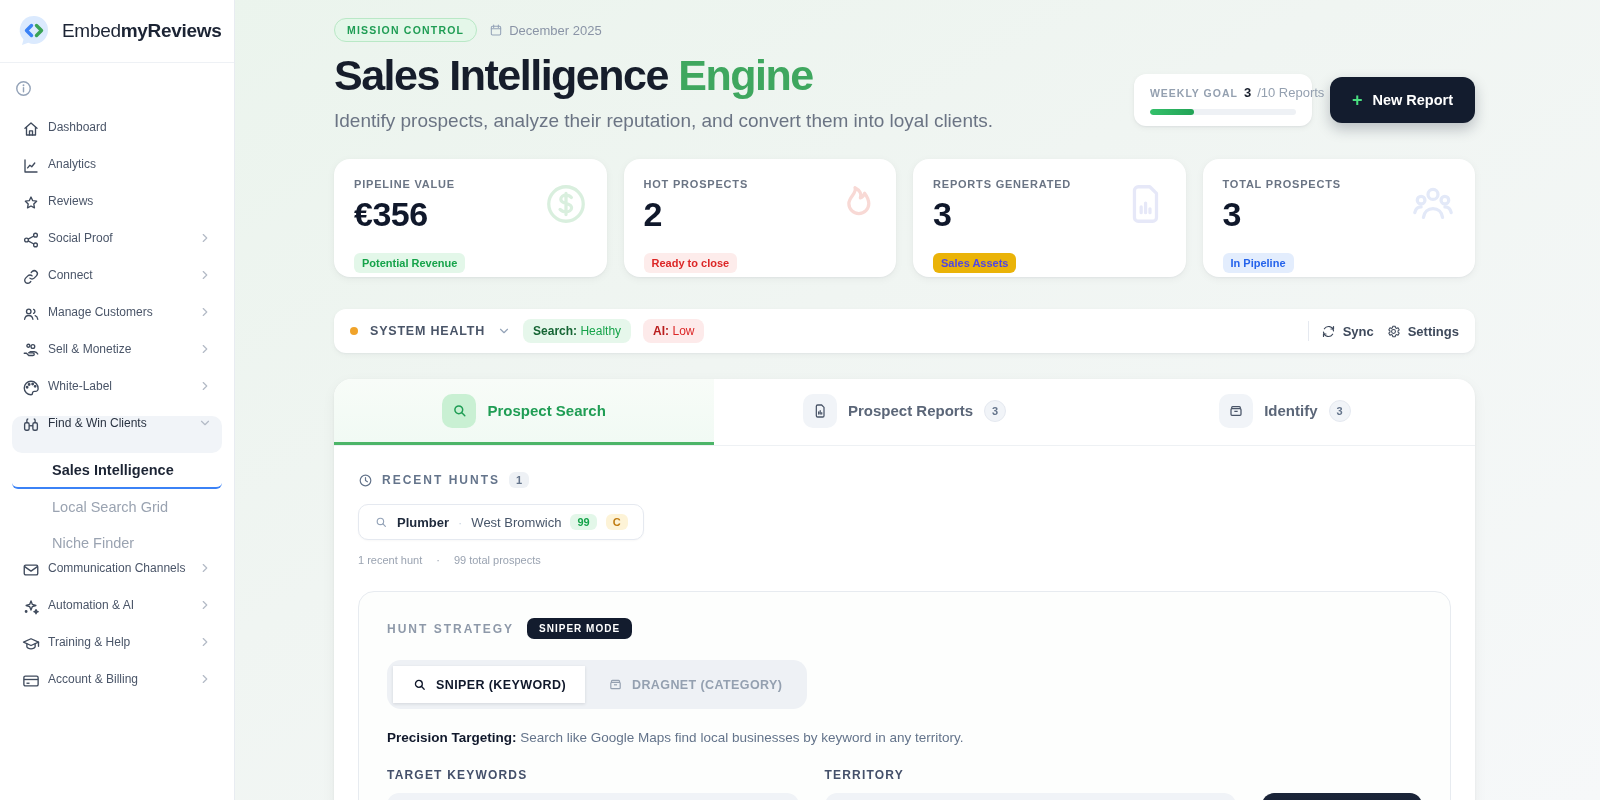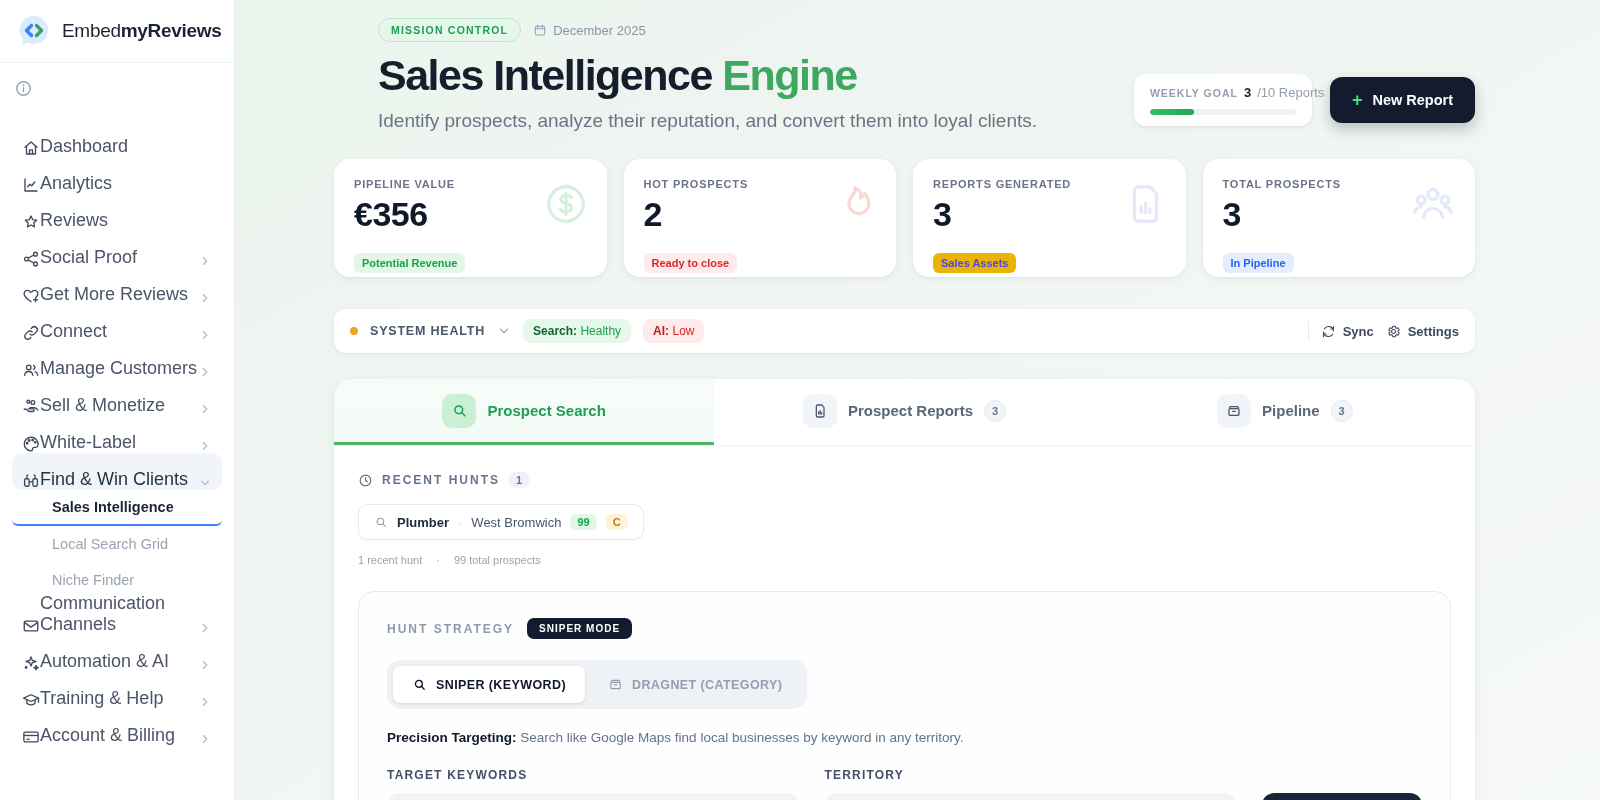--- a/index.html
+++ b/index.html
@@ -16,32 +16,32 @@
   .logo-row { display:flex; align-items:center; gap:10px; padding:13px 4px; }
   .logo-mark { width:36px; height:36px; position:relative; }
   .logo-text { font-size:19px; color:#1c2434; letter-spacing:-.3px; }
   .logo-text b { font-weight:800; }
   .side-divider { height:1px; background:#eef1f5; margin:0 -12px; }
   .loc-row { display:flex; align-items:center; gap:12px; margin:16px 2px 0; }
   .loc-box { flex:0 0 auto; width:150px; border:1px solid #dde3ec; border-radius:10px; padding:8px 10px 8px 12px; display:flex; align-items:center; justify-content:space-between; cursor:pointer; }
   .loc-title { font-size:13.5px; font-weight:500; color:#374151; }
   .loc-sub { font-size:11.5px; color:#8a94a6; margin-top:2px; }
   .nav { margin-top:22px; }
-  .nav-item { display:flex; align-items:flex-end; gap:0; height:37px; padding:0 10px; border-radius:10px; font-size:18px; color:#4a5568; cursor:pointer; }
+  .nav-item { display:flex; align-items:flex-start; gap:8px; height:37px; padding:0 10px; border-radius:10px; font-size:12px; color:#4a5568; cursor:pointer; }
   .nav-item .lbl { flex:1; font-weight:500; }
   .nav-item.active { background:#f1f4f8; color:#2a3342; }
   .nav-item .icn { display:flex; width:18px; height:18px; color:#3f4a5c; }
   .chev { color:#b3bac6; display:flex; }
   .sub-item { height:36px; display:flex; align-items:center; padding:0 10px 0 40px; font-size:14.5px; color:#9aa3b1; cursor:pointer; }
   .sub-item.active { color:#1c2434; font-weight:700; border-bottom:2px solid #3b82f6; border-radius:0 0 6px 6px; }
 
   
   .main { flex:1; padding:18px 125px 0 99px; }
   .header-row { display:flex; align-items:flex-start; }
-  .header-left { flex:1;margin-left:44px; }
+  .header-left { flex:1; }
   .badge-row { display:flex; align-items:center; gap:12px; }
   .mission-badge { background:#e4f7e9; border:1px solid #b9e8c6; color:#1f9d54; font-size:10.5px; font-weight:700; letter-spacing:1.2px; padding:5px 12px; border-radius:999px; }
   .date-chip { display:flex; align-items:center; gap:6px; color:#8a94a6; font-size:13px; }
   .page-title { margin-top:9px; font-size:43px; font-weight:800; letter-spacing:-1.5px; color:#161d2b; }
   .page-title .accent { color:#3fa75f; }
   .page-sub { margin-top:10px; font-size:19px; color:#6b7484; }
   .header-right { display:flex; align-items:center; gap:18px; margin-top:56px; }
   .goal-card { background:#fff; border-radius:12px; box-shadow:0 1px 2px rgba(16,24,40,.05),0 2px 6px rgba(16,24,40,.05); padding:11px 16px; width:178px; }
   .goal-top { display:flex; align-items:baseline; gap:6px; white-space:nowrap; }
   .goal-label { font-size:10.5px; font-weight:700; letter-spacing:1px; color:#94a0b0; }
@@ -98,21 +98,21 @@
   .mb-green { background:#e3f7e9; color:#16a34a; }
   .mb-amber { background:#fdf3d7; color:#c07b10; }
   .hunt-stats { margin-top:14px; font-size:11px; color:#9aa3b1; display:flex; gap:14px; align-items:center; }
 
   
   .strategy-card { margin-top:25px; border:1px solid #e7ebf0; border-radius:16px; padding:26px 28px; background:#fdfefd; }
   .strat-head { display:flex; align-items:center; gap:13px; }
   .strat-label { font-size:12px; font-weight:700; letter-spacing:2px; color:#8e99a9; }
   .mode-pill { background:#131c2e; color:#fff; font-size:10px; font-weight:700; letter-spacing:1px; padding:5px 12px; border-radius:7px; }
   .toggle-group { margin-top:21px; display:inline-flex; background:#eef1f5; border-radius:14px; padding:6px; gap:4px; }
-  .toggle-opt { display:flex; align-items:center; gap:9px; padding:11px 19px; border-radius:7px; font-size:12.5px; font-weight:700; letter-spacing:.4px; color:#94a0b0; cursor:pointer; }
+  .toggle-opt { display:flex; align-items:center; gap:9px; padding:11px 19px; border-radius:0; font-size:12.5px; font-weight:700; letter-spacing:.4px; color:#94a0b0; cursor:pointer; }
   .toggle-opt.active { background:#fff; color:#10182b; box-shadow:0 1px 3px rgba(16,24,40,.12); }
   .strat-desc { margin-top:21px; font-size:13.5px; color:#64748b; }
   .strat-desc b { color:#10182b; font-weight:700; }
   .strat-form { margin-top:23px; display:grid; grid-template-columns:1fr 1fr 160px; gap:26px; align-items:end; }
   .field-label { font-size:12px; font-weight:700; letter-spacing:1.2px; color:#44506a; }
   .input-wrap { position:relative; margin-top:11px; }
   .field-input { width:100%; height:54px; border:none; border-radius:12px; background:#f0f3f7; padding:0 16px 0 42px; font-size:13.5px; font-family:inherit; color:#1e293b; outline:none; }
   .field-input::placeholder { color:#8a94a6; }
   .launch-btn { height:54px; width:100%; background:linear-gradient(180deg,#1b2539,#0f1726); border:none; border-radius:12px; color:#fff; font-size:14px; font-weight:800; letter-spacing:1.5px; cursor:pointer; font-family:inherit; }
 
@@ -177,34 +177,20 @@
       <div class="nav-item">
         <span class="icn">
             <svg width="18" height="18" viewBox="0 0 24 24" fill="none" stroke="currentColor" stroke-width="1.8">
               <circle cx="18" cy="5.5" r="2.5"></circle>
               <circle cx="6" cy="12" r="2.5"></circle>
               <circle cx="18" cy="18.5" r="2.5"></circle>
               <path d="M8.2 10.8l7.6-4.1M8.2 13.2l7.6 4.1"></path>
             </svg>
           </span>
         <span class="lbl">Social Proof</span>
-        <span class="chev">
-            <svg width="14" height="14" viewBox="0 0 24 24" fill="none" stroke="currentColor" stroke-width="2" stroke-linecap="round" stroke-linejoin="round">
-              <path d="M9 6l6 6-6 6"></path>
-            </svg>
-          </span>
-      </div>
-      <div class="nav-item">
-        <span class="icn">
-            <svg width="18" height="18" viewBox="0 0 24 24" fill="none" stroke="currentColor" stroke-width="1.8" stroke-linecap="round" stroke-linejoin="round">
-              <path d="M12 19.5S4.8 15 3.2 10.8C2 7.5 4 4.5 7 4.5c2 0 3.4 1 4.2 2.4h1.6C13.6 5.5 15 4.5 17 4.5c3 0 5 3 3.8 6.3-.4 1.1-1.3 2.2-2.3 3.2"></path>
-              <path d="M15.5 17h5M18 14.5v5"></path>
-            </svg>
-          </span>
-        <span class="lbl">Get More Reviews</span>
         <span class="chev">
             <svg width="14" height="14" viewBox="0 0 24 24" fill="none" stroke="currentColor" stroke-width="2" stroke-linecap="round" stroke-linejoin="round">
               <path d="M9 6l6 6-6 6"></path>
             </svg>
           </span>
       </div>
       <div class="nav-item">
         <span class="icn">
             <svg width="18" height="18" viewBox="0 0 24 24" fill="none" stroke="currentColor" stroke-width="1.8" stroke-linecap="round" stroke-linejoin="round">
               <path d="M10.5 13.5a4 4 0 0 0 5.7 0l3-3a4 4 0 1 0-5.7-5.7l-1.2 1.2"></path>
@@ -495,21 +481,21 @@
           <span class="tab-count">3</span>
         </div>
         <div class="tab">
           <span class="tab-icon-sq">
               <svg width="16" height="16" viewBox="0 0 24 24" fill="none" stroke="currentColor" stroke-width="1.9" stroke-linejoin="round">
                 <path d="M5.5 8.5V7a1.5 1.5 0 0 1 1.5-1.5h10A1.5 1.5 0 0 1 18.5 7v1.5"></path>
                 <rect x="4.5" y="8.5" width="15" height="10" rx="1.5"></rect>
                 <path d="M9.5 12.5h5"></path>
               </svg>
             </span>
-          <span>Pipeline</span>
+          <span>Identify</span>
           <span class="tab-count">3</span>
         </div>
       </div>
 
       <div class="panel-body">
         <div class="hunts-head">
           <span>
               <svg width="15" height="15" viewBox="0 0 24 24" fill="none" stroke="#64748b" stroke-width="1.9" stroke-linecap="round">
                 <circle cx="12" cy="12" r="8.5"></circle>
                 <path d="M12 7.5V12l3 2"></path>

